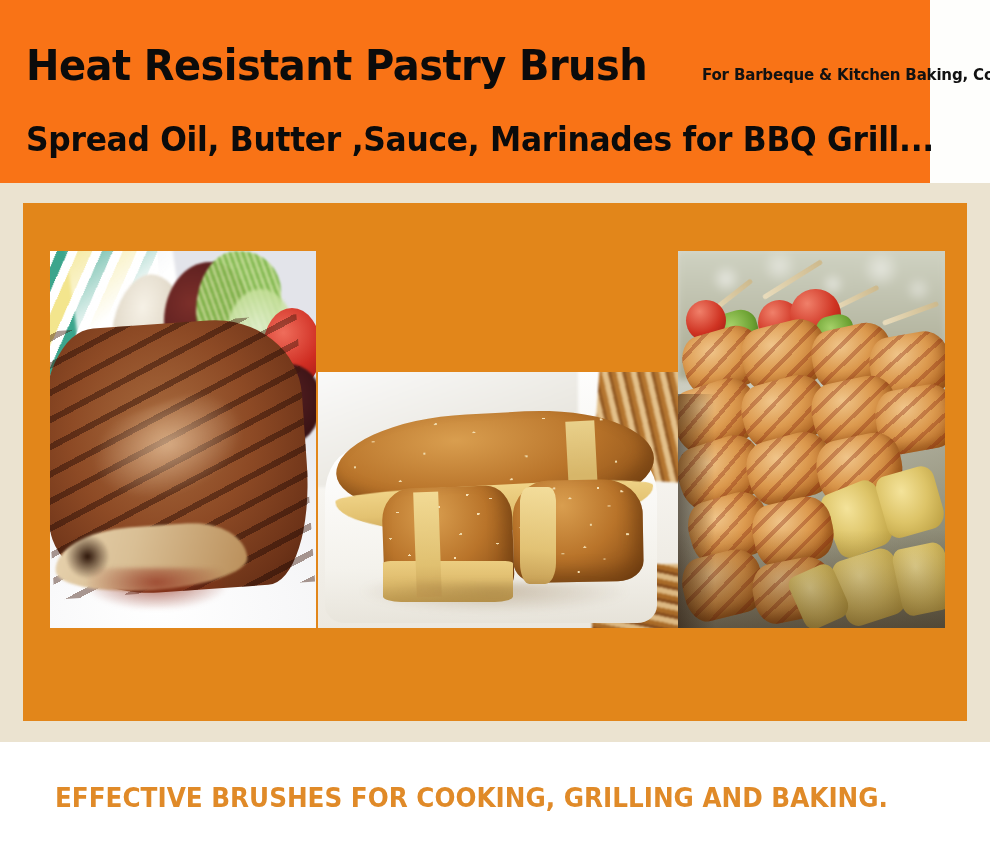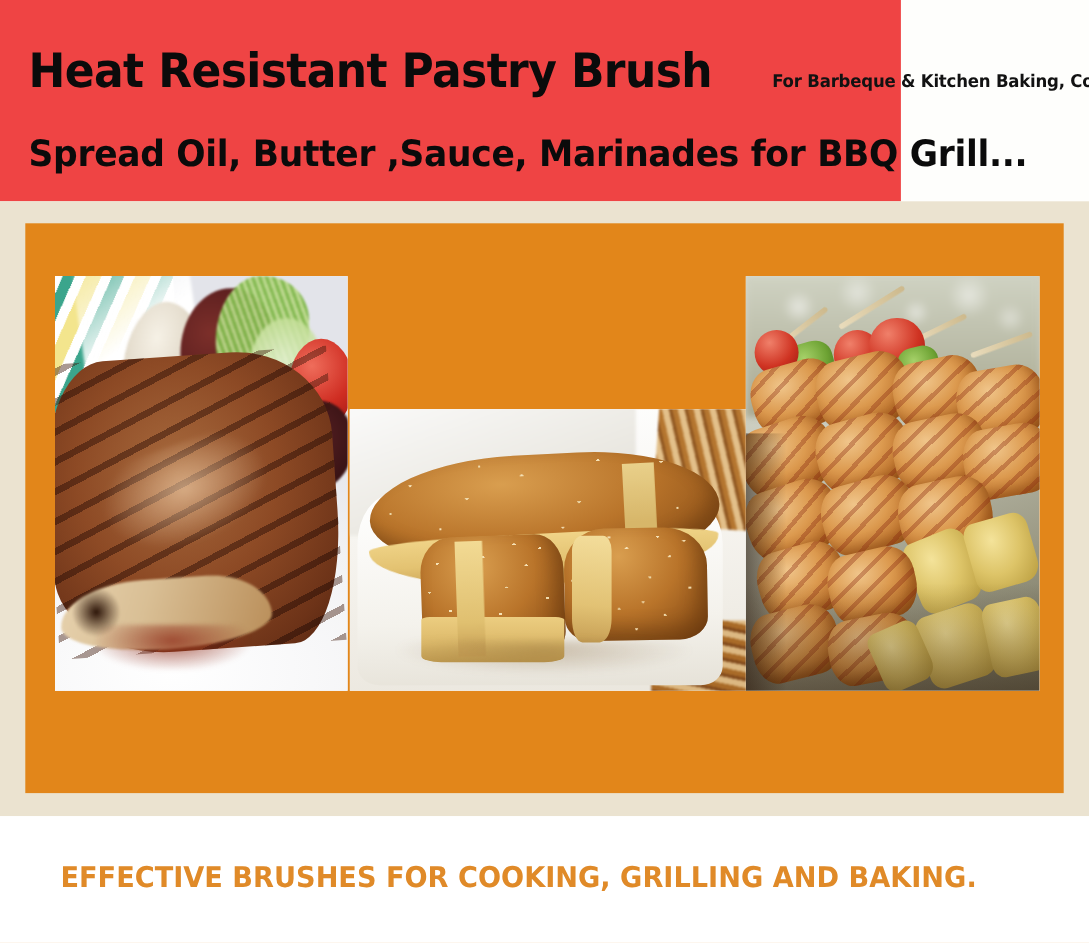--- a/index.html
+++ b/index.html
@@ -20,23 +20,23 @@
     position: relative;
     width: 990px;
     height: 857px;
     background: #fefefc;
   }
 
   
   .header {
     position: absolute;
     left: 0; top: 0;
-    width: 819px;
+    width: 930px;
     height: 183px;
-    background: #ef4444;
+    background: #f97316;
   }
 
   .title-line-1 {
     position: absolute;
     left: 26px;
     top: 44px;
     white-space: nowrap;
     display: flex;
     align-items: baseline;
   }

